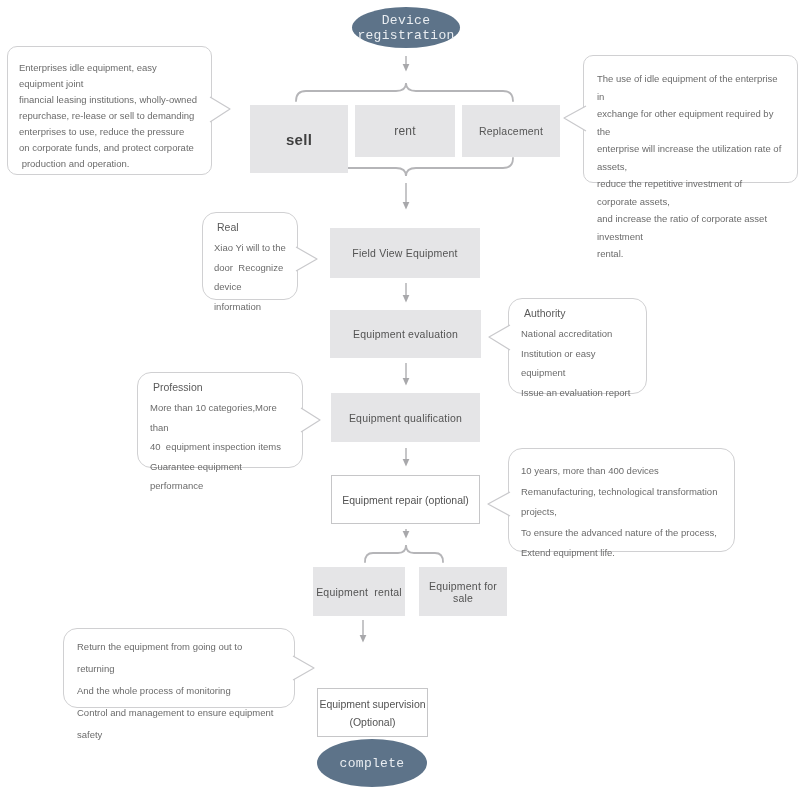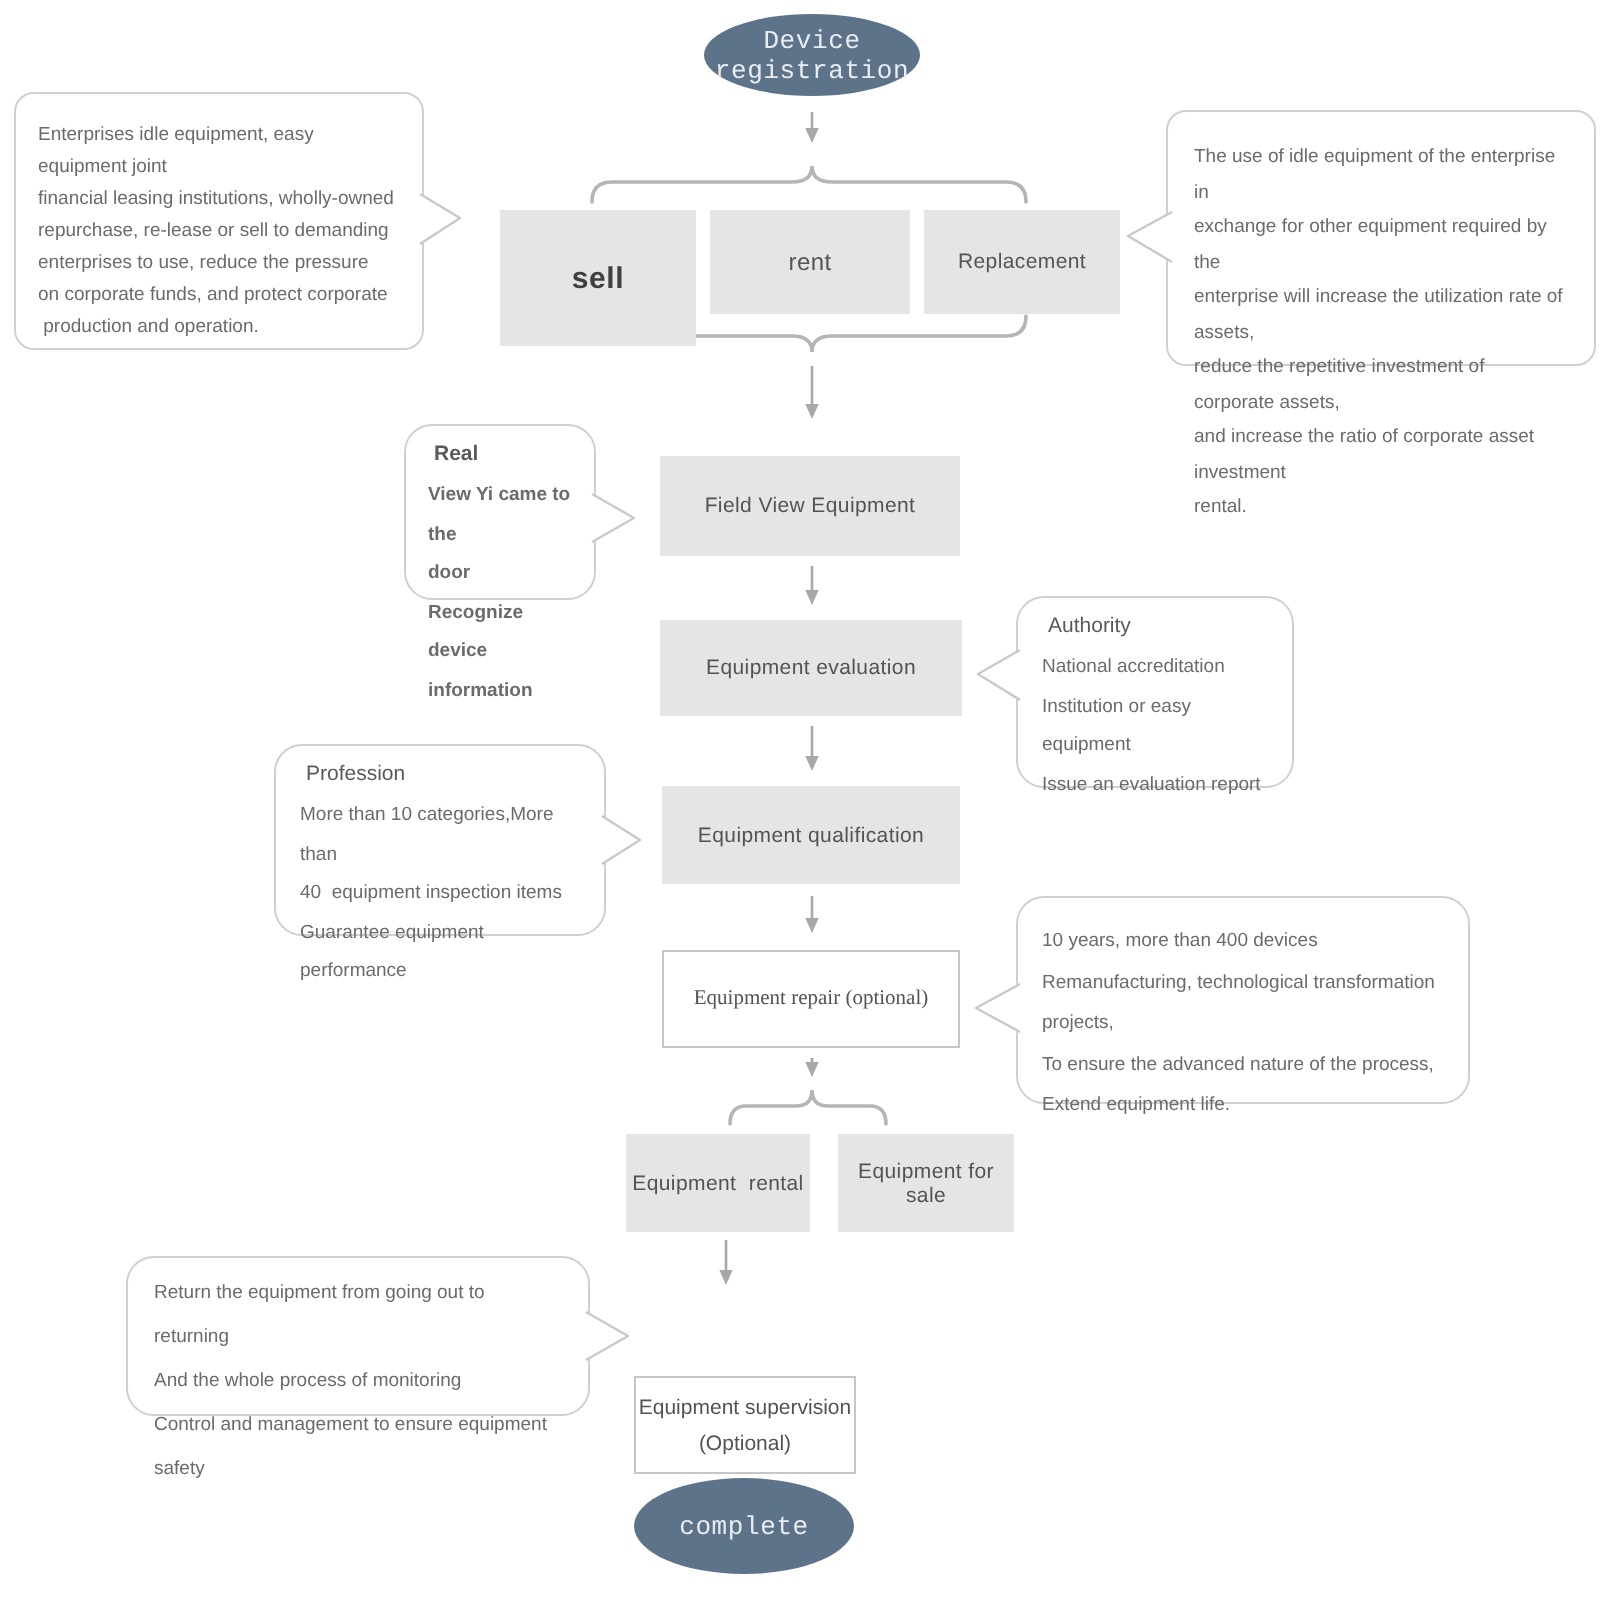--- a/index.html
+++ b/index.html
@@ -99,21 +99,21 @@
   </div>
 
   <div class="node gbox" style="left:330px;top:310px;width:151px;height:48px;">
     <span>Equipment evaluation</span>
   </div>
 
   <div class="node gbox" style="left:331px;top:393px;width:149px;height:49px;">
     <span>Equipment qualification</span>
   </div>
 
-  <div class="node obox" style="left:331px;top:475px;width:149px;height:49px;font-family:Liberation Serif, serif;">
+  <div class="node obox" style="left:331px;top:475px;width:149px;height:49px;">
     <span>Equipment repair (optional)</span>
   </div>
 
   <div class="node gbox" style="left:313px;top:567px;width:92px;height:49px;">
     <span class="line">Equipment  rental</span>
   </div>
   <div class="node gbox" style="left:419px;top:567px;width:88px;height:49px;">
     <span>Equipment for sale</span>
   </div>
 
@@ -139,23 +139,23 @@
 
   <div class="callout r10 pad-b lh17" style="left:583px;top:55px;width:215px;height:128px;">
     <div class="line">The use of idle equipment of the enterprise in</div>
     <div class="line">exchange for other equipment required by the</div>
     <div class="line">enterprise will increase the utilization rate of assets,</div>
     <div class="line">reduce the repetitive investment of corporate assets,</div>
     <div class="line">and increase the ratio of corporate asset investment</div>
     <div class="line">rental.</div>
   </div>
 
-  <div class="callout r14 pad-c lh19" style="left:202px;top:212px;width:96px;height:88px;font-weight:bold;">
+  <div class="callout r14 pad-c lh19" style="left:202px;top:212px;width:96px;height:88px;">
     <div class="title">Real</div>
-    <div class="line">View Yi came to the</div>
+    <div class="line">Xiao Yi will to the</div>
     <div class="line">door  Recognize</div>
     <div class="line">device information</div>
   </div>
 
   <div class="callout r14 pad-d lh19" style="left:508px;top:287px;width:139px;height:96px;margin-top:11px;">
     <div class="title">Authority</div>
     <div class="line">National accreditation</div>
     <div class="line">Institution or easy equipment</div>
     <div class="line">Issue an evaluation report</div>
   </div>

